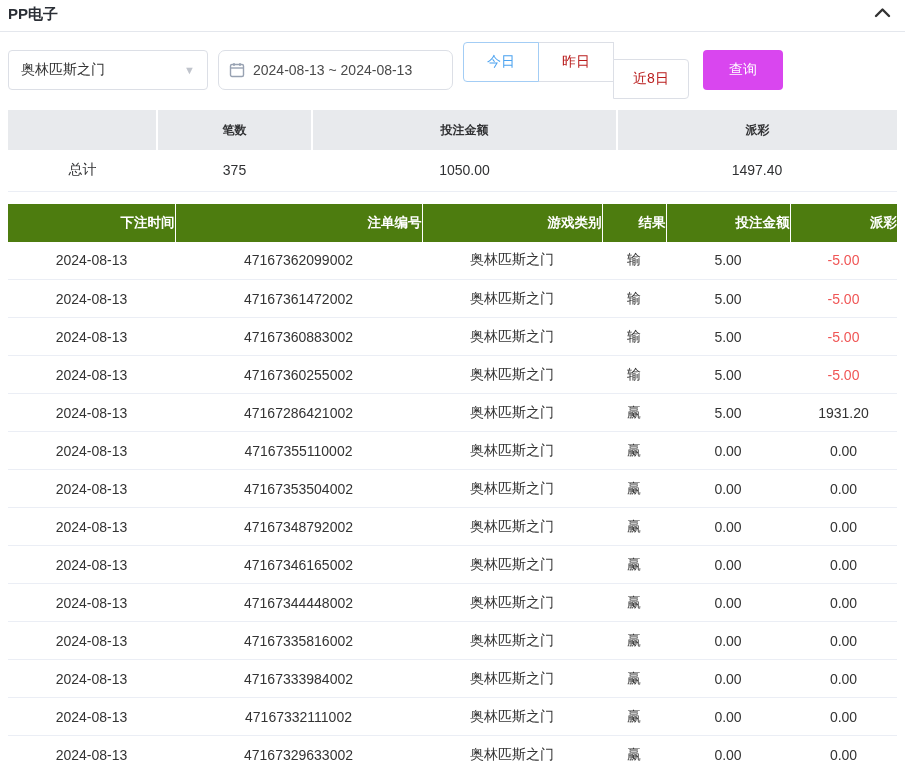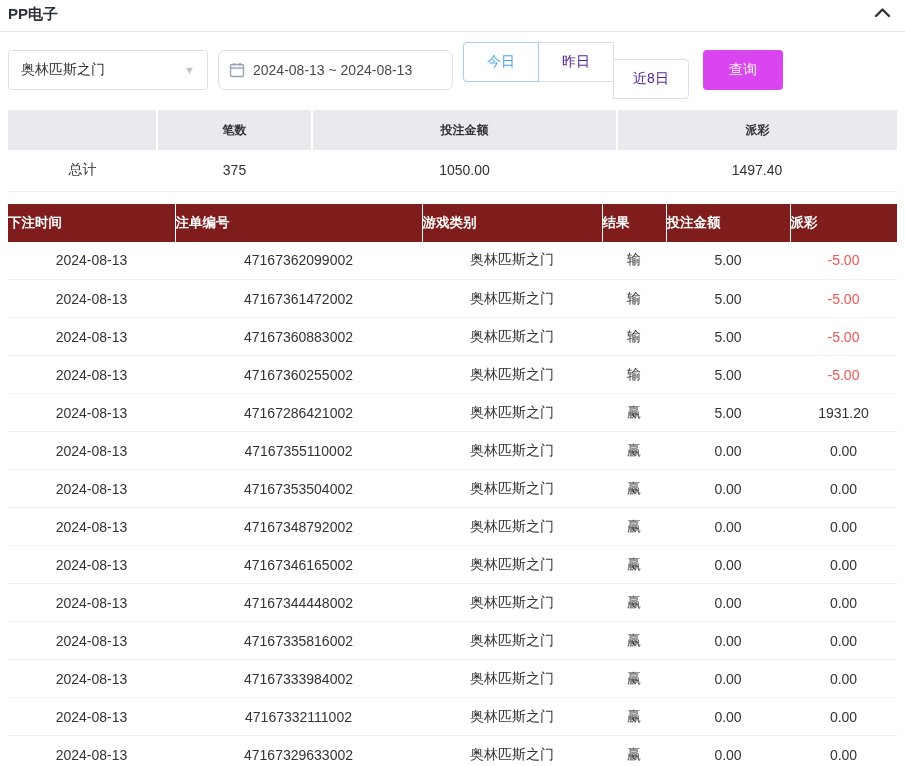--- a/index.html
+++ b/index.html
@@ -72,21 +72,21 @@
   }
   .date-box .cal-icon { margin-right: 8px; display: flex; }
   .btn-group { display: flex; margin-left: 10px; }
   .qbtn {
     height: 40px;
     min-width: 76px;
     padding: 0 18px;
     background: #fff;
     border: 1px solid #dcdfe6;
     font-size: 14px;
-    color: #4c1d95;
+    color: #b91c1c;
     cursor: pointer;
     font-family: inherit;
   }
   .btn-group .qbtn + .qbtn { margin-left: -1px; }
   .btn-group .qbtn:first-child { border-radius: 4px 0 0 4px; }
   .btn-group .qbtn:last-child { border-radius: 0 4px 4px 0; margin-top: 17px; }
   .qbtn.active {
     color: #4da3f0;
     border-color: #a3cdf5;
     position: relative;
@@ -134,27 +134,27 @@
   .sw-bet   { width: 305px; }
   .sw-pay   { width: 280px; }
   
   .records-table {
     width: 889px;
     margin: 12px 8px 0 8px;
     border-collapse: collapse;
     table-layout: fixed;
   }
   .records-table th {
-    background: #7f1d1d;
+    background: #4d7c0f;
     color: #fff;
     font-weight: bold;
     font-size: 13.5px;
     height: 38px;
     border-right: 1px solid #fff;
-    text-align: left;
+    text-align: right;
   }
   .records-table th:last-child { border-right: none; }
   .records-table td {
     height: 38px;
     text-align: center;
     font-size: 14px;
     color: #333;
     border-bottom: 1px solid #ebeef5;
     background: #fff;
     overflow: hidden;

